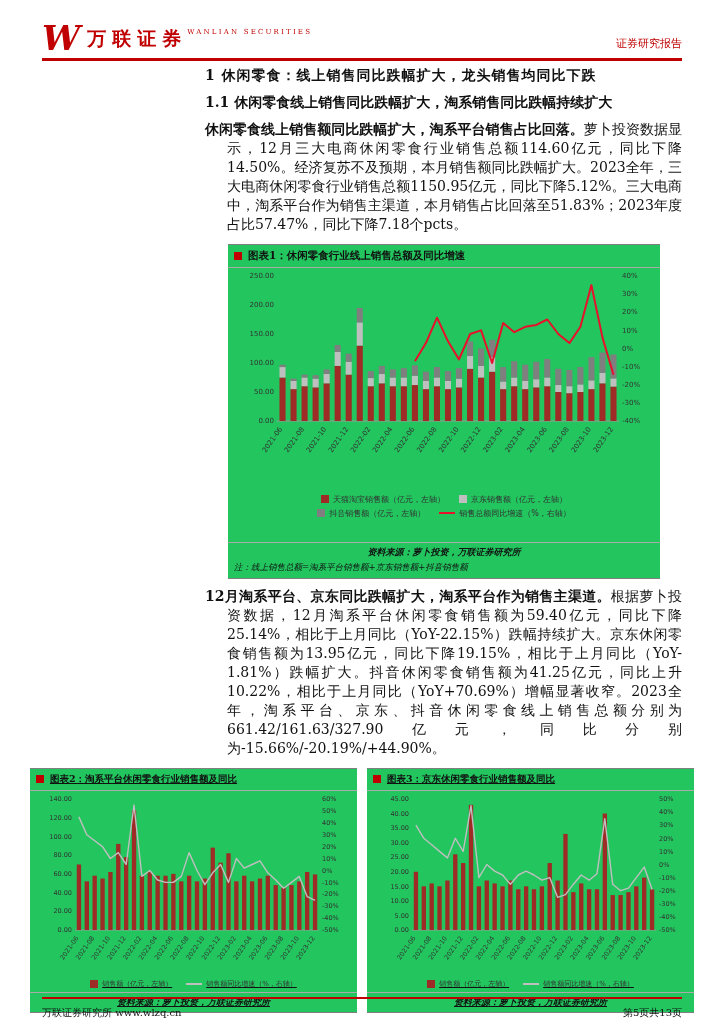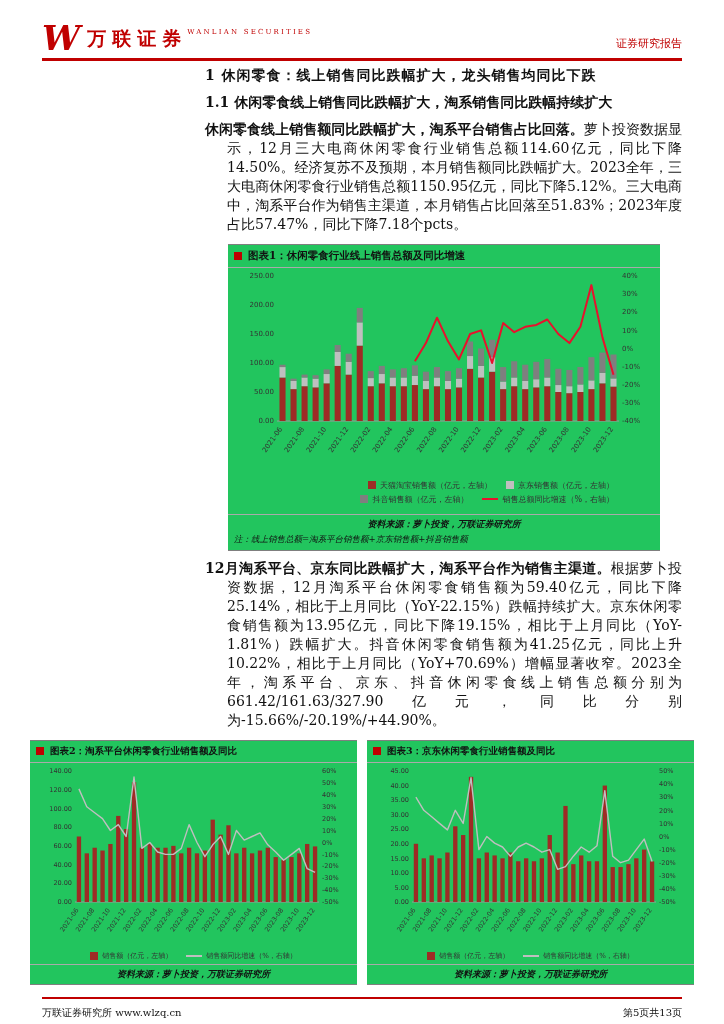--- a/index.html
+++ b/index.html
@@ -23,27 +23,27 @@
   
   .figbox{border-top:1px solid #7f7f7f;border-bottom:1px solid #7f7f7f;background:#22c55e;}
   .fig-head{display:flex;align-items:center;gap:6px;padding:4px 6px;border-bottom:1px solid #aaa;}
   .sq{width:8px;height:8px;background:#c00000;flex:0 0 auto;}
   .fig-title{font-size:10.5px;font-weight:bold;}
   .fig1{margin:10px 0 0 186px;width:432px;}
   svg{display:block;margin:2px auto 0;font-family:"DejaVu Sans","Liberation Sans",sans-serif;}
   .legend{display:flex;flex-wrap:wrap;justify-content:center;gap:3px 14px;
           font-size:8px;padding:1px 0 5px;color:#333;
           font-family:"DejaVu Sans","Liberation Sans",sans-serif;}
-  .legend1{max-width:340px;margin:4px auto;justify-content:flex-end;}
+  .legend1{max-width:340px;margin:18px auto;}
   .legend .it{display:flex;align-items:center;gap:4px;}
   .swatch-sq{width:8px;height:8px;display:inline-block;}
   .swatch-line{width:16px;height:2px;display:inline-block;}
   .src{font-size:9px;font-weight:bold;font-style:italic;padding:3px 6px;border-top:1px solid #aaa;text-align:center;}
   .note{font-size:8.5px;font-style:italic;padding:0 6px 4px;}
-  .figrow{display:flex;gap:10px;margin:10px -12px 16px -12px;}
+  .figrow{display:flex;gap:10px;margin:10px -12px 16px -12px;text-decoration:underline;}
   .figrow .figbox{flex:1;min-width:0;}
   .figrow .fig-title{font-size:9.5px;}
   .figrow .legend{font-size:7px;padding-bottom:3px;}
   
   .footer{position:absolute;left:42px;right:42px;bottom:4px;border-top:2.5px solid #c00000;
           padding-top:7px;display:flex;justify-content:space-between;font-size:10px;}
 </style>
 </head>
 <body>
 

